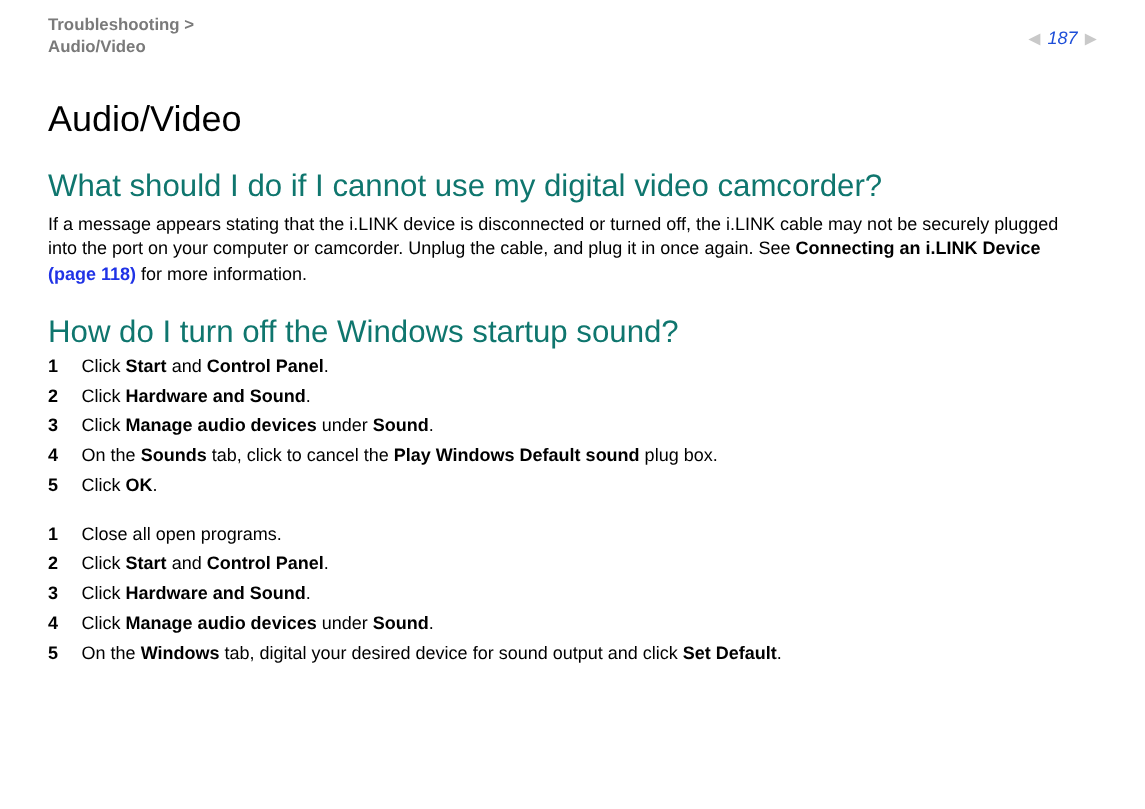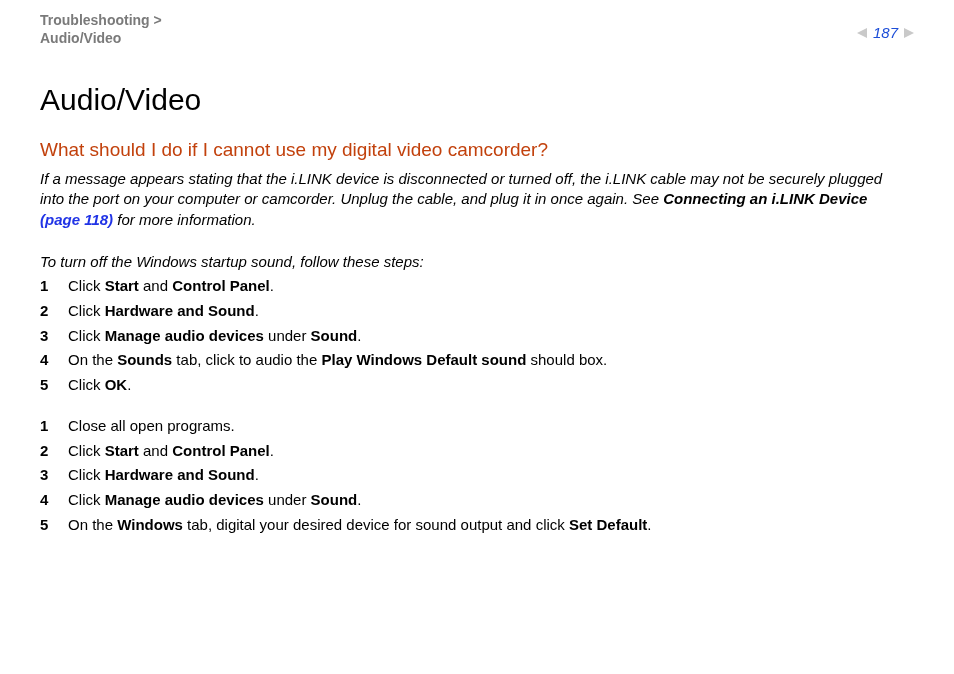--- a/index.html
+++ b/index.html
@@ -58,30 +58,29 @@
   .content {
     padding-top: 36px;
   }
   h1.title {
     font-size: 30px;
     font-weight: normal;
     margin: 0 0 22px 0;
     color: #000;
   }
   h2.subhead {
-    font-size: 19px;
+    font-size: 26px;
     font-weight: normal;
-    color: #c2410c;
+    color: #0f766e;
     margin: 0 0 8px 0;
   }
   .para {
     font-size: 15px;
     line-height: 1.35;
     margin: 0 16px 22px 0;
-    font-style: italic;
   }
   .para .bold, .step .bold {
     font-weight: bold;
   }
   .para .link {
     color: #2033e6;
     font-weight: bold;
   }
   .steps {
     margin: -6px 0 22px 0;
@@ -119,37 +118,37 @@
 
   <div class="content">
 
     <h1 class="title">Audio/Video</h1>
 
     <h2 class="subhead">What should I do if I cannot use my digital video camcorder?</h2>
     <p class="para">
       <span>If a message appears stating that the i.LINK device is disconnected or turned off, the i.LINK cable may not be securely plugged into the port on your computer or camcorder. Unplug the cable, and plug it in once again. See </span><span class="bold">Connecting an i.LINK Device </span><span class="link">(page 118)</span><span> for more information.</span>
     </p>
 
-    <p class="para" style="margin-bottom:8px;">To turn off the Windows startup sound, follow these steps:</p>
+    <h2 class="subhead">How do I turn off the Windows startup sound?</h2>
     <div class="steps" id="steps-2">
         <div class="step">
           <span class="step-num">1</span>
           <span class="step-text"><span>Click </span><span class="bold">Start</span><span> and </span><span class="bold">Control Panel</span><span>.</span></span>
         </div>
         <div class="step">
           <span class="step-num">2</span>
           <span class="step-text"><span>Click </span><span class="bold">Hardware and Sound</span><span>.</span></span>
         </div>
         <div class="step">
           <span class="step-num">3</span>
           <span class="step-text"><span>Click </span><span class="bold">Manage audio devices</span><span> under </span><span class="bold">Sound</span><span>.</span></span>
         </div>
         <div class="step">
           <span class="step-num">4</span>
-          <span class="step-text"><span>On the </span><span class="bold">Sounds</span><span> tab, click to audio the </span><span class="bold">Play Windows Default sound</span><span> should box.</span></span>
+          <span class="step-text"><span>On the </span><span class="bold">Sounds</span><span> tab, click to cancel the </span><span class="bold">Play Windows Default sound</span><span> plug box.</span></span>
         </div>
         <div class="step">
           <span class="step-num">5</span>
           <span class="step-text"><span>Click </span><span class="bold">OK</span><span>.</span></span>
         </div>
       </div>
 
     <div class="steps" id="steps-3">
         <div class="step">
           <span class="step-num">1</span>

